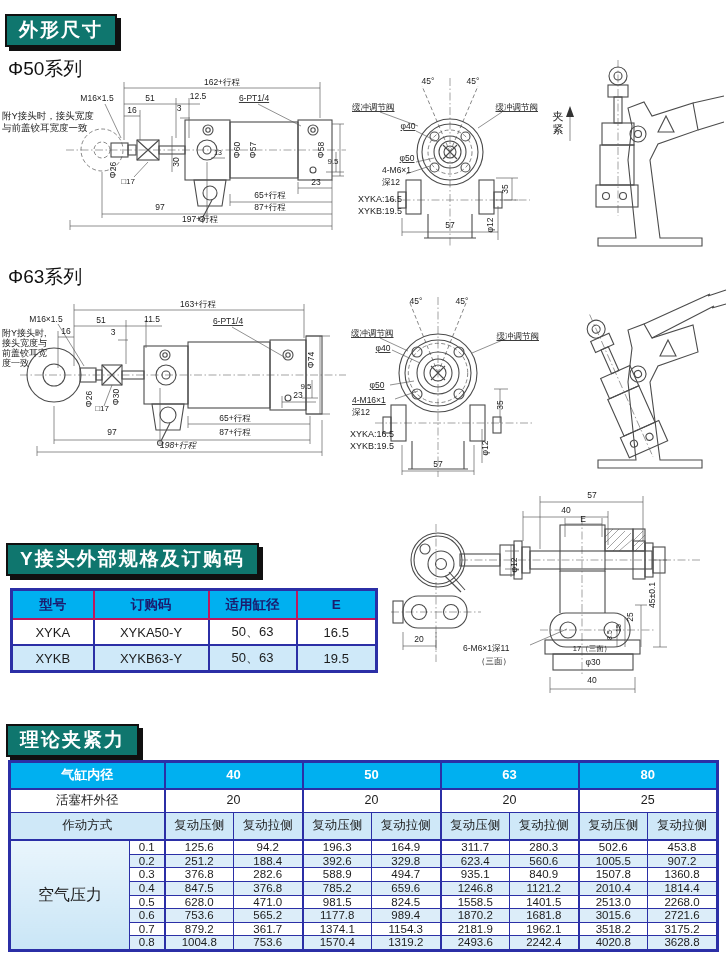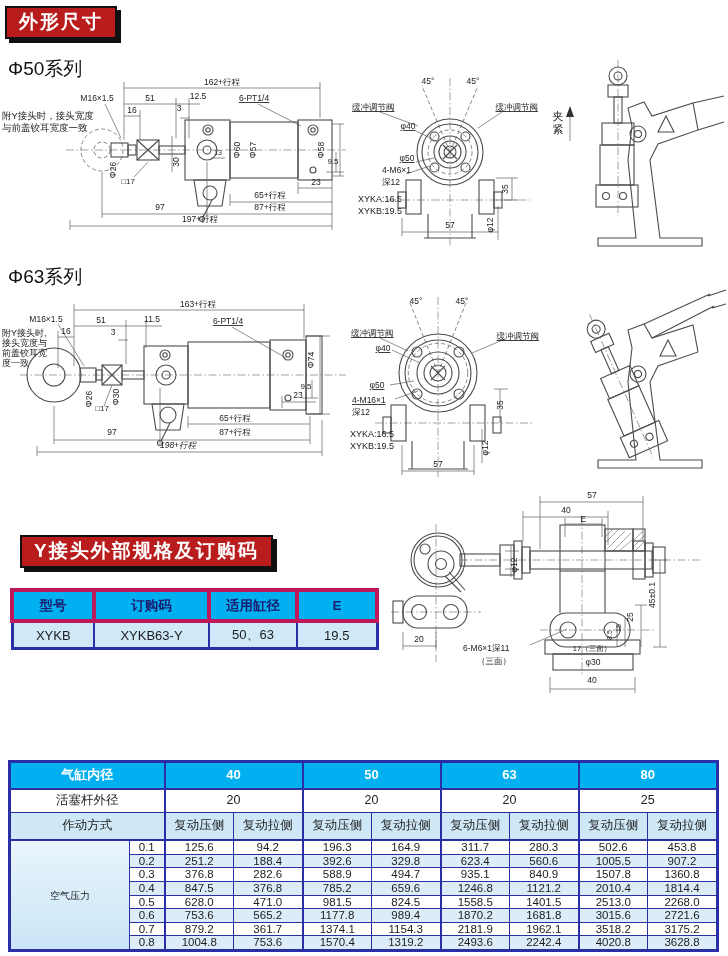--- a/index.html
+++ b/index.html
@@ -1,40 +1,40 @@
 <!DOCTYPE html>
 <html><head>
 <meta charset="utf-8">
 <style>
   html,body{margin:0;padding:0;background:#e9edf0;}
   #page{position:relative;width:728px;height:956px;background:#ffffff;overflow:hidden;
         font-family:"Liberation Sans",sans-serif;color:#1c1c1c;}
-  .badge{position:absolute;background:#b91c1c;color:#ffffff;font-weight:bold;
+  .badge{position:absolute;background:#0f766e;color:#ffffff;font-weight:bold;
          border:2px solid #101010;box-shadow:4px 4px 0 #101010;
-         padding:3px 12px;font-size:19px;letter-spacing:2px;line-height:1.2;}
+         padding:3px 12px;font-size:19px;letter-spacing:2px;line-height:1.2;margin-top:8px;}
   .series-label{position:absolute;font-size:19px;color:#111;}
   svg.drawing{position:absolute;overflow:visible;}
   svg text{fill:#1c1c1c;font-family:"Liberation Sans",sans-serif;}
   .outline{fill:none;stroke:#4c4c4c;stroke-width:1.1;}
   .outline rect,.outline circle,.outline path{fill:none;}
   .dim{fill:none;stroke:#555;stroke-width:0.65;}
   .cl{fill:none;stroke:#666;stroke-width:0.6;stroke-dasharray:8 2.5 1.5 2.5;}
   .dash{fill:none;stroke:#555;stroke-width:0.7;stroke-dasharray:4 2.5;}
   .hatch{stroke:#4c4c4c;stroke-width:0.5;}
   table{position:absolute;border-collapse:collapse;table-layout:fixed;background:#fff;text-align:center;}
   .y-table{width:365px;border:3px solid #2b2fa6;font-size:13px;}
-  .y-table th{background:#00b0f0;color:#1b1b6e;font-weight:bold;border:4px solid #be185d;height:25px;font-size:13.5px;}
+  .y-table th{background:#00b0f0;color:#1b1b6e;font-weight:bold;border:2px solid #be185d;height:25px;font-size:13.5px;}
   .y-table td{border:2px solid #2b2fa6;height:22px;}
   .y-table tr.tint td{background:#cfe9f9;}
   .force-table{width:710px;border:3px solid #2b2fa6;font-size:11.5px;}
   .force-table td{border:1px solid #2b2fa6;padding:0;height:12.5px;line-height:1.1;}
   .force-table tr.hdr td{background:#00b0f0;color:#fff;font-weight:bold;height:25px;font-size:13px;border-bottom-width:2px;}
   .force-table tr.rod td{height:22px;font-size:12.5px;}
   .force-table tr.mode td{background:#cfe8f8;height:26px;font-size:12.5px;border-bottom-width:2px;}
-  .force-table td.pcell{background:linear-gradient(180deg,#e9f5fc,#c9e5f6);font-size:10px;}
+  .force-table td.pcell{background:linear-gradient(180deg,#e9f5fc,#c9e5f6);font-size:16px;}
   .force-table tr.alt td{background:#dcedf9;}
   .force-table td.gs{border-left-width:2px;}
   .force-table td.pcol{border-right-width:2px;}
   .force-table td.span2{border-right-width:2px;}
 </style>
 </head>
 <body>
 
 <div id="page">
 
@@ -268,21 +268,21 @@
           <circle cx="98" cy="108" r="3.5"></circle>
         <rect x="60" y="119" width="34" height="40"></rect>
         <rect x="56" y="159" width="42" height="22"></rect>
         <circle cx="66" cy="170" r="3.5"></circle>
           <circle cx="83" cy="170" r="3.5"></circle>
       </g>
     </g>
     <path class="cl" transform="rotate(-24 98 108)" d="M78,34 V190"></path>
   </svg>
 
-  <div class="badge" style="left:20px;top:535px;">
+  <div class="badge" style="left:6px;top:535px;">
     <span>Y接头外部规格及订购码</span>
   </div>
 
   <svg class="drawing" style="left:383px;top:486px;" width="110" height="185" viewBox="0 0 110 185">
     <path class="cl" d="M53,38 V176 M8,126 H98"></path>
     <g class="outline">
       <circle cx="55" cy="74" r="27"></circle>
       <circle cx="55" cy="74" r="24"></circle>
       <circle cx="58" cy="78" r="13"></circle>
       <circle cx="58" cy="78" r="5.5"></circle>
@@ -348,29 +348,38 @@
       </colgroup>
     <thead>
         <tr>
           <th>型号</th>
           <th>订购码</th>
           <th>适用缸径</th>
           <th>E</th>
         </tr>
       </thead>
     <tbody>
+        <tr>
+          <td>XYKA</td>
+          <td>XYKA50-Y</td>
+          <td>50、63</td>
+          <td>16.5</td>
+        </tr>
         <tr class="tint">
           <td>XYKB</td>
           <td>XYKB63-Y</td>
           <td>50、63</td>
           <td>19.5</td>
         </tr>
       </tbody>
   </table>
 
+  <div class="badge" style="left:6px;top:716px;">
+    <span>理论夹紧力</span>
+  </div>
 
   <table class="force-table" style="left:8px;top:760px;">
     <colgroup>
       <col style="width:120px">
         <col style="width:35px">
       <col style="width:69px">
         <col style="width:69px">
         <col style="width:69px">
         <col style="width:69px">
       <col style="width:69px">

